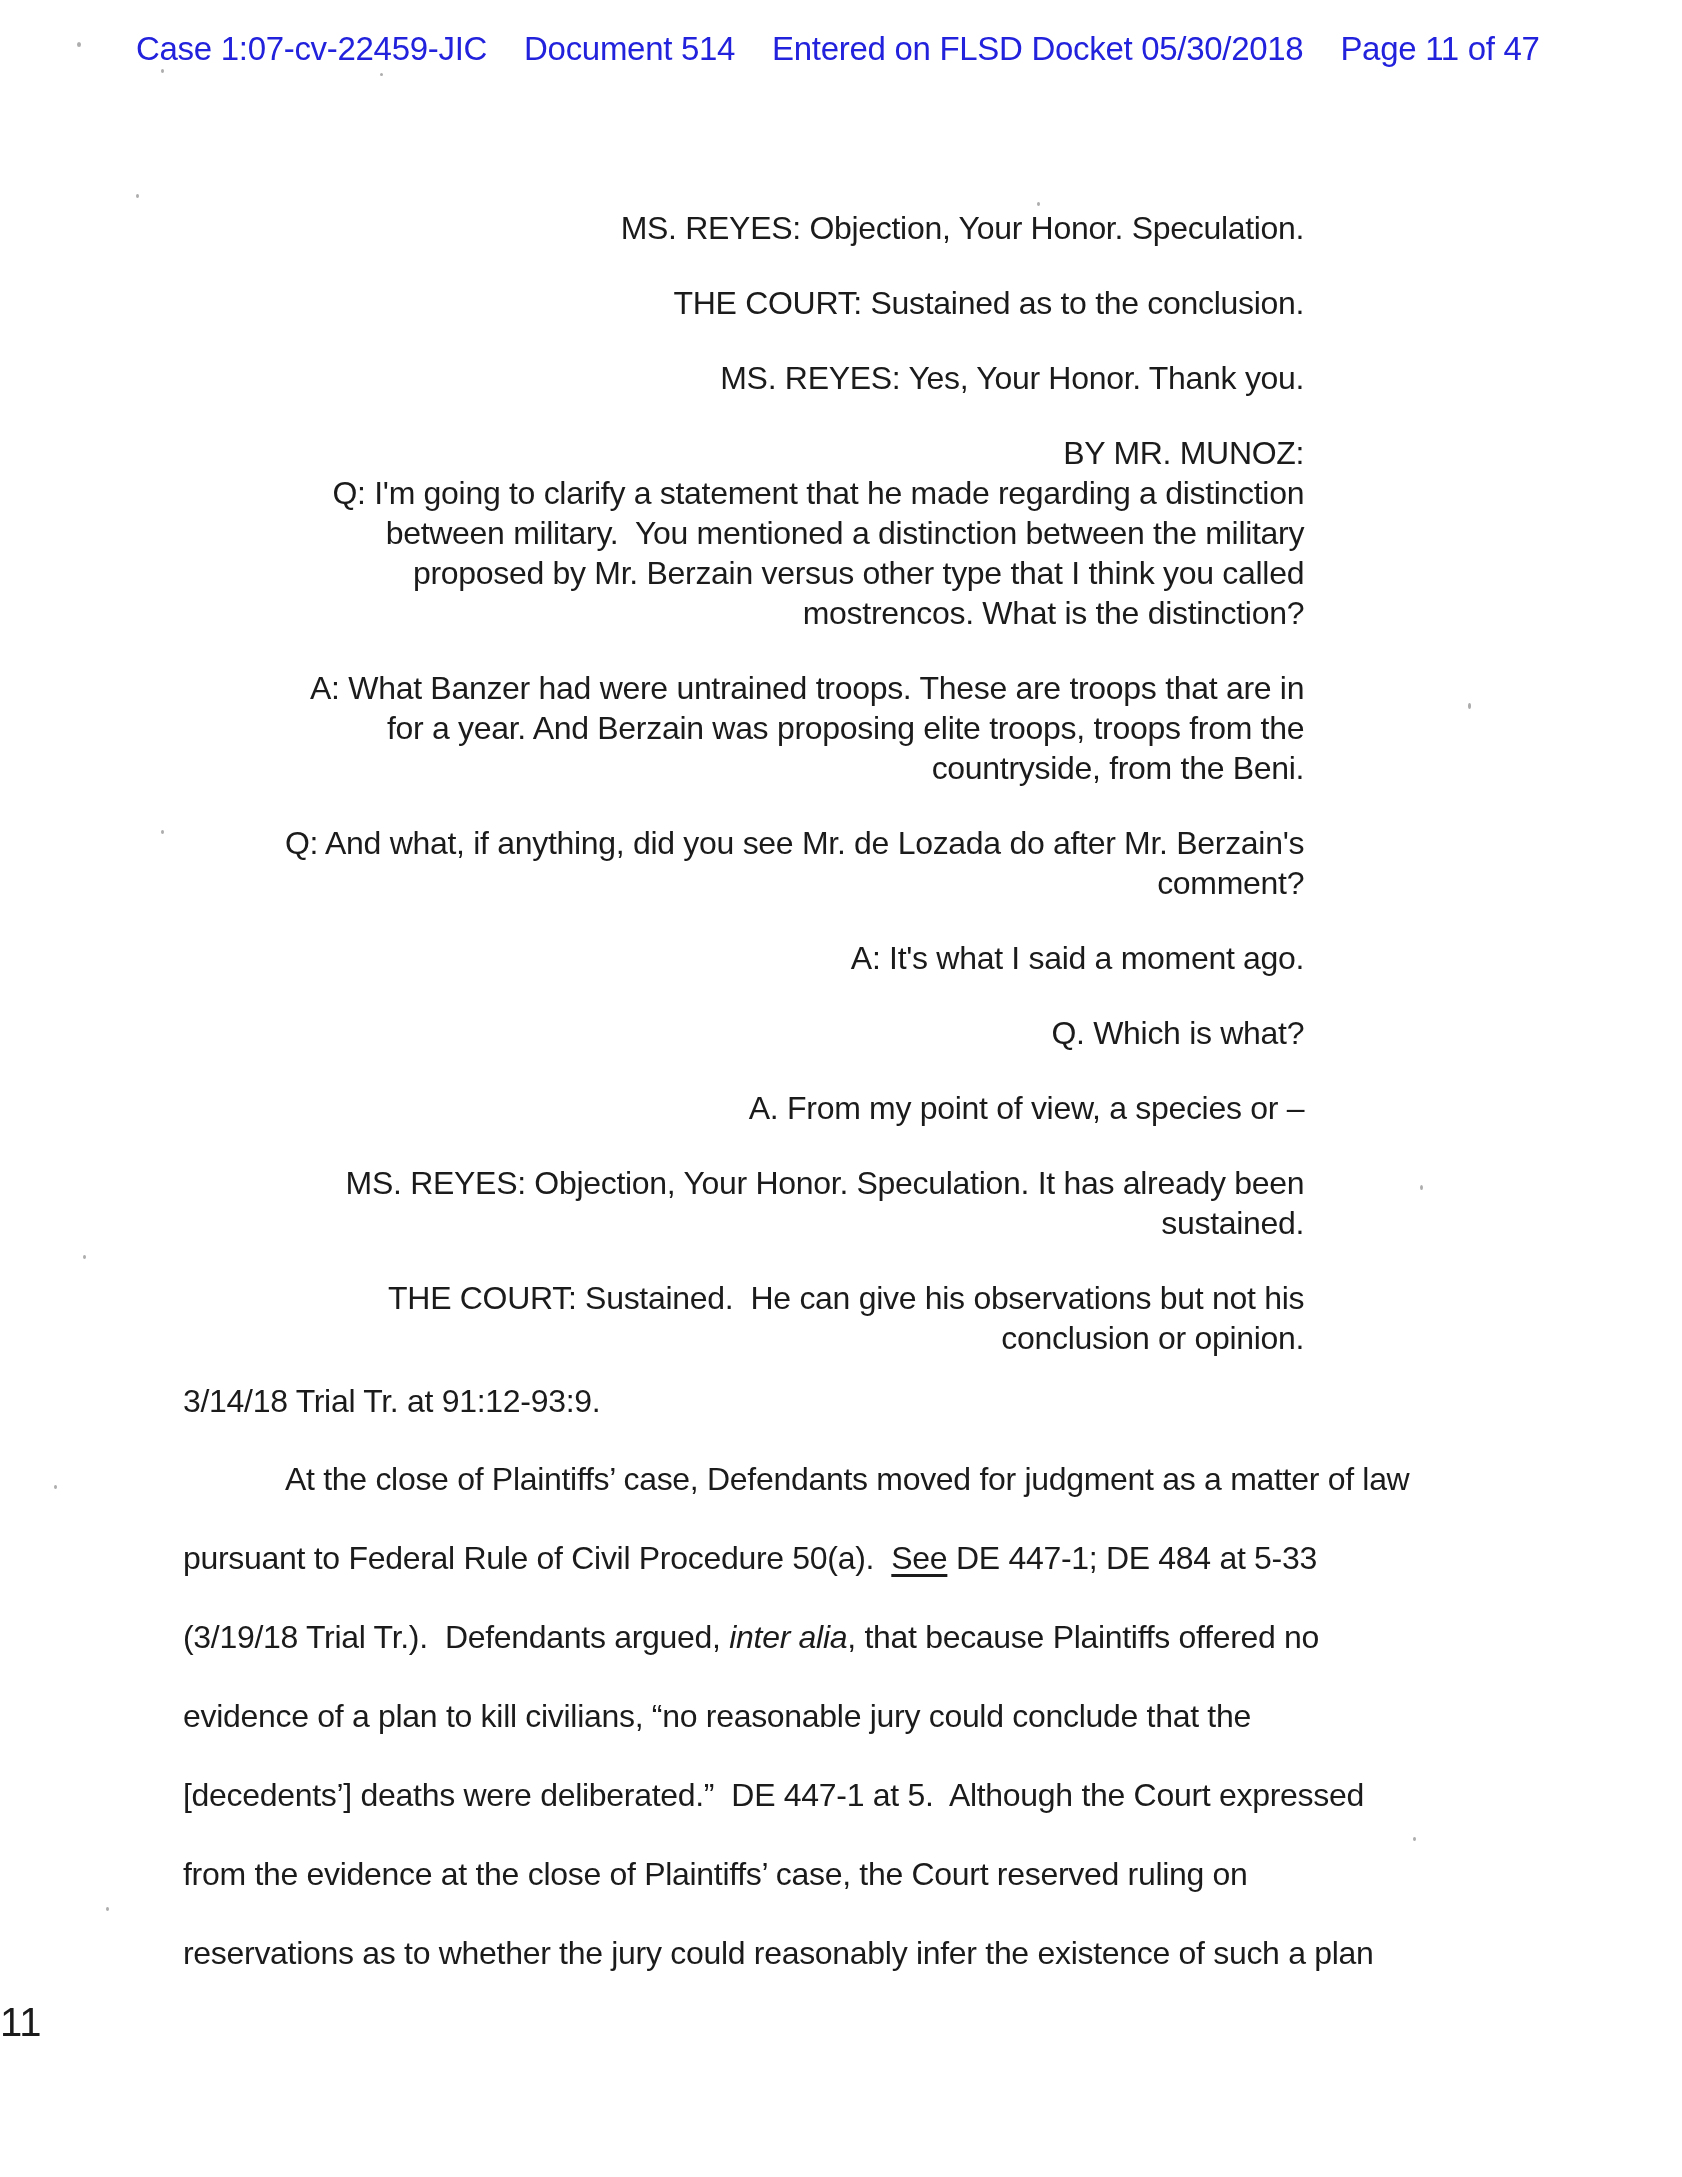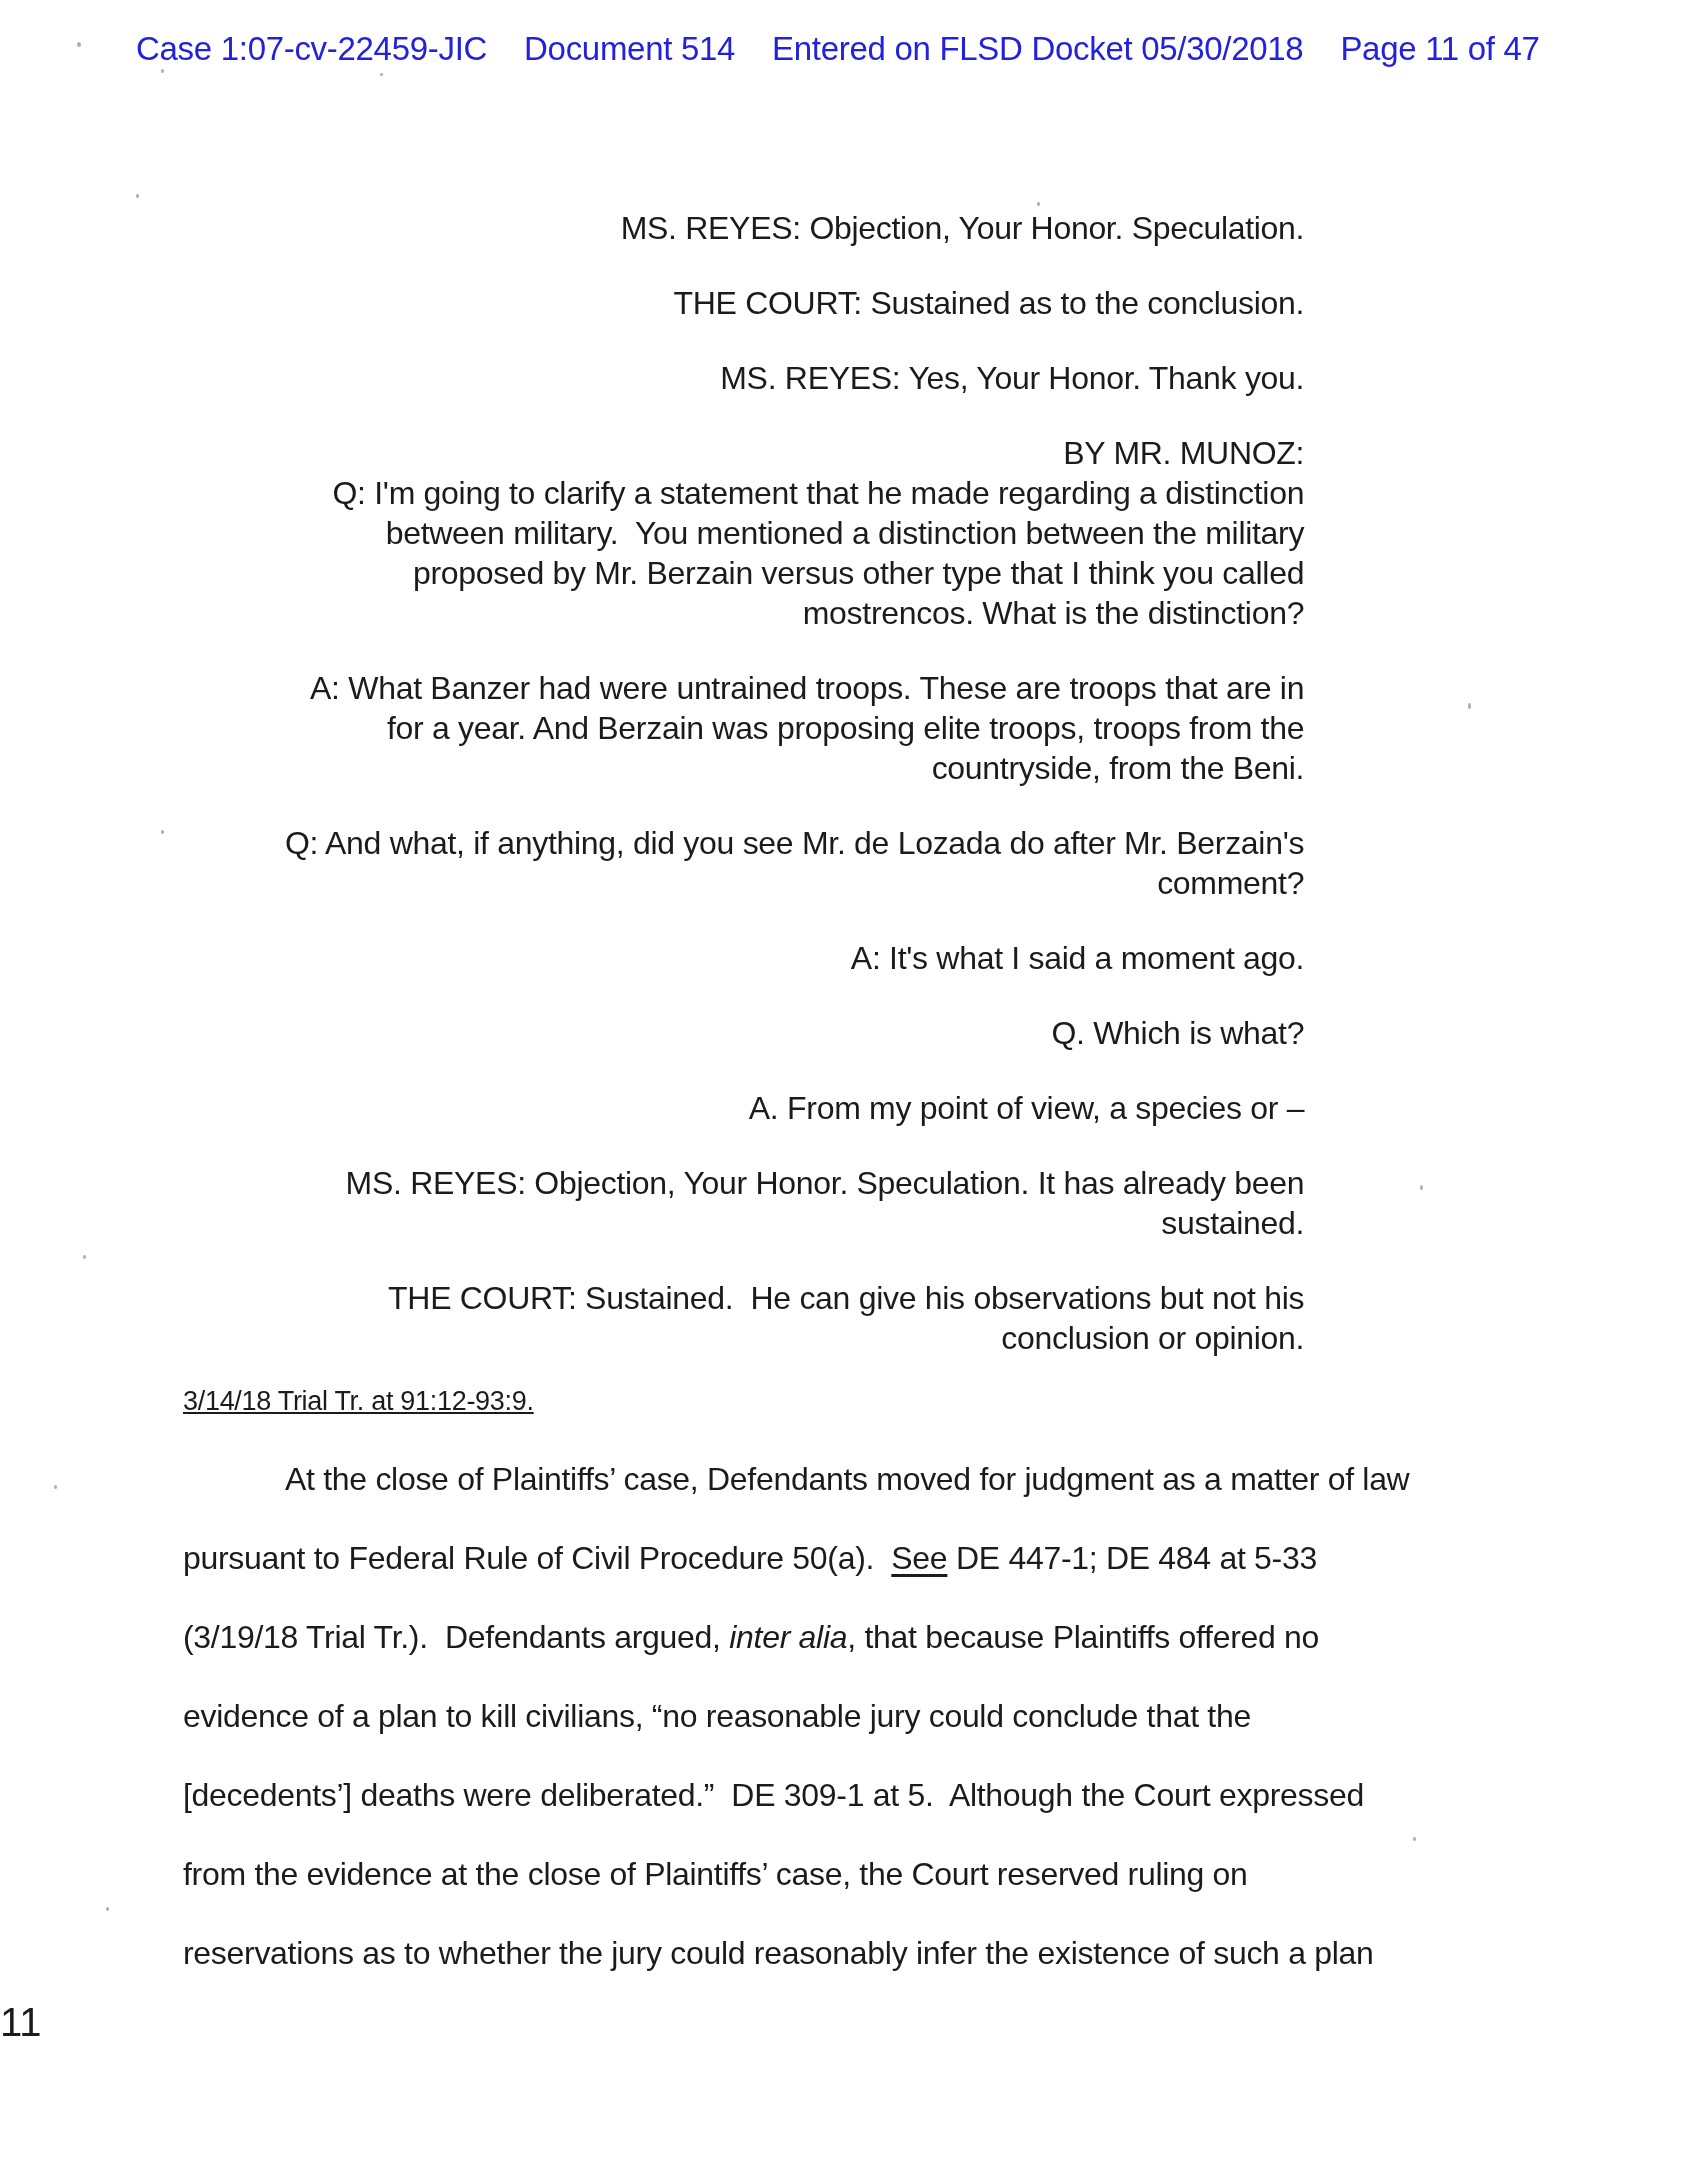--- a/index.html
+++ b/index.html
@@ -43,25 +43,24 @@
     white-space: pre;
     text-align: right;
   }
   .quote-block { margin-bottom: 35px; }
   .quote-line { white-space: pre; }
   
   .citation {
     position: absolute;
     left: 183px;
     top: 1381px;
-    font-size: 27px;
+    font-size: 32px;
     letter-spacing: -0.3px;
     line-height: 40px;
     white-space: pre;
-    text-decoration: underline;
   }
   
   .paragraph {
     position: absolute;
     left: 183px;
     top: 1440px;
     font-size: 32px;
     letter-spacing: -0.3px;
   }
   .para-line {
@@ -105,21 +104,21 @@
 
   <div class="transcript"><div class="quote-block"><div class="quote-line">MS. REYES: Objection, Your Honor. Speculation.</div></div><div class="quote-block"><div class="quote-line">THE COURT: Sustained as to the conclusion.</div></div><div class="quote-block"><div class="quote-line">MS. REYES: Yes, Your Honor. Thank you.</div></div><div class="quote-block"><div class="quote-line">BY MR. MUNOZ:</div><div class="quote-line">Q: I'm going to clarify a statement that he made regarding a distinction</div><div class="quote-line">between military.  You mentioned a distinction between the military</div><div class="quote-line">proposed by Mr. Berzain versus other type that I think you called</div><div class="quote-line">mostrencos. What is the distinction?</div></div><div class="quote-block"><div class="quote-line">A: What Banzer had were untrained troops. These are troops that are in</div><div class="quote-line">for a year. And Berzain was proposing elite troops, troops from the</div><div class="quote-line">countryside, from the Beni.</div></div><div class="quote-block"><div class="quote-line">Q: And what, if anything, did you see Mr. de Lozada do after Mr. Berzain's</div><div class="quote-line">comment?</div></div><div class="quote-block"><div class="quote-line">A: It's what I said a moment ago.</div></div><div class="quote-block"><div class="quote-line">Q. Which is what?</div></div><div class="quote-block"><div class="quote-line">A. From my point of view, a species or –</div></div><div class="quote-block"><div class="quote-line">MS. REYES: Objection, Your Honor. Speculation. It has already been</div><div class="quote-line">sustained.</div></div><div class="quote-block"><div class="quote-line">THE COURT: Sustained.  He can give his observations but not his</div><div class="quote-line">conclusion or opinion.</div></div></div>
 
   <div class="citation">3/14/18 Trial Tr. at 91:12-93:9.</div>
 
   <div class="paragraph">
       <div class="para-line indent"><span>At the close of Plaintiffs’ case, Defendants moved for judgment as a matter of law</span></div>
       <div class="para-line"><span>pursuant to Federal Rule of Civil Procedure 50(a).  </span><span class="underline">See</span><span> DE 447-1; DE 484 at 5-33</span></div>
       <div class="para-line"><span>(3/19/18 Trial Tr.).  Defendants argued, </span><span class="italic">inter alia</span><span>, that because Plaintiffs offered no</span></div>
       <div class="para-line"><span>evidence of a plan to kill civilians, “no reasonable jury could conclude that the</span></div>
-      <div class="para-line"><span>[decedents’] deaths were deliberated.”  DE 309-1 at 5.  Although the Court expressed</span></div>
+      <div class="para-line"><span>[decedents’] deaths were deliberated.”  DE 447-1 at 5.  Although the Court expressed</span></div>
       <div class="para-line"><span>from the evidence at the close of Plaintiffs’ case, the Court reserved ruling on</span></div>
       <div class="para-line"><span>reservations as to whether the jury could reasonably infer the existence of such a plan</span></div>
     </div>
 
   <div class="page-number">11</div>
 
   <div class="speck" style="left:77px; top:42px;"></div>
   <div class="speck" style="left:161px; top:69px; width:3px; height:4px;"></div>
   <div class="speck" style="left:380px; top:73px; width:3px; height:3px;"></div>
   <div class="speck" style="left:136px; top:194px; width:3px; height:4px;"></div>

